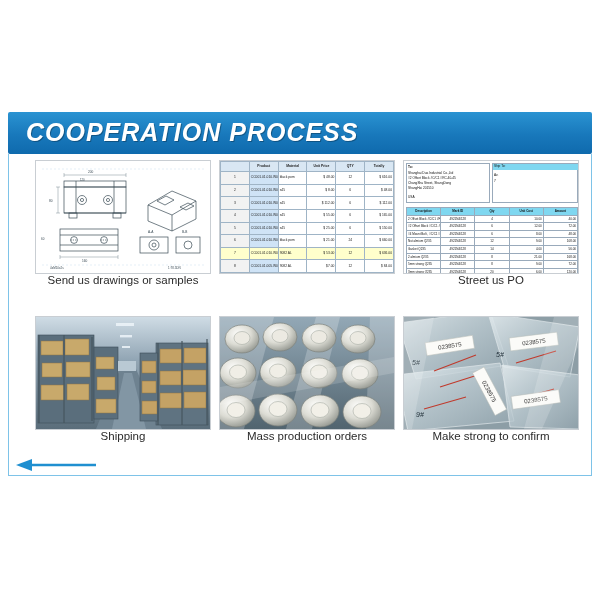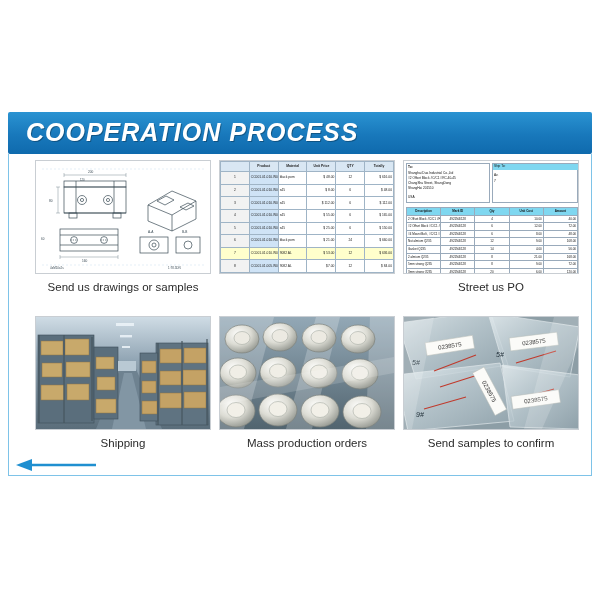--- a/index.html
+++ b/index.html
@@ -75,21 +75,20 @@
   .thumb {
     position: relative;
     width: 176px;
     height: 114px;
     border: 1px solid #c9ced3;
     box-sizing: border-box;
     overflow: hidden;
     background: #ffffff;
   }
   .caption {
-    margin-top: 7px;
     text-align: center;
     font-size: 11.5px;
     color: #2b2b2b;
     white-space: nowrap;
   }
 
   
   .arrow {
     position: absolute;
     left: 14px;
@@ -631,21 +630,21 @@
                 <text x="12" y="100">9#</text>
               </g>
 
               <g opacity="0.18" fill="#ffffff">
                 <polygon points="0,0 30,0 8,112 0,112"></polygon>
                 <polygon points="150,0 174,0 174,30 138,112 120,112"></polygon>
               </g>
             </svg>
           </div>
         </div>
-        <div class="caption">Send samples to confirm</div>
+        <div class="caption">Make strong to confirm</div>
       </div>
     </div>
   </div>
 
   <svg class="arrow" viewBox="0 0 84 14">
     <line x1="82" y1="7" x2="16" y2="7" stroke="#1f8fd0" stroke-width="2.4"></line>
     <polygon points="2,7 18,1 18,13" fill="#1f8fd0"></polygon>
   </svg>
 
 </div>

